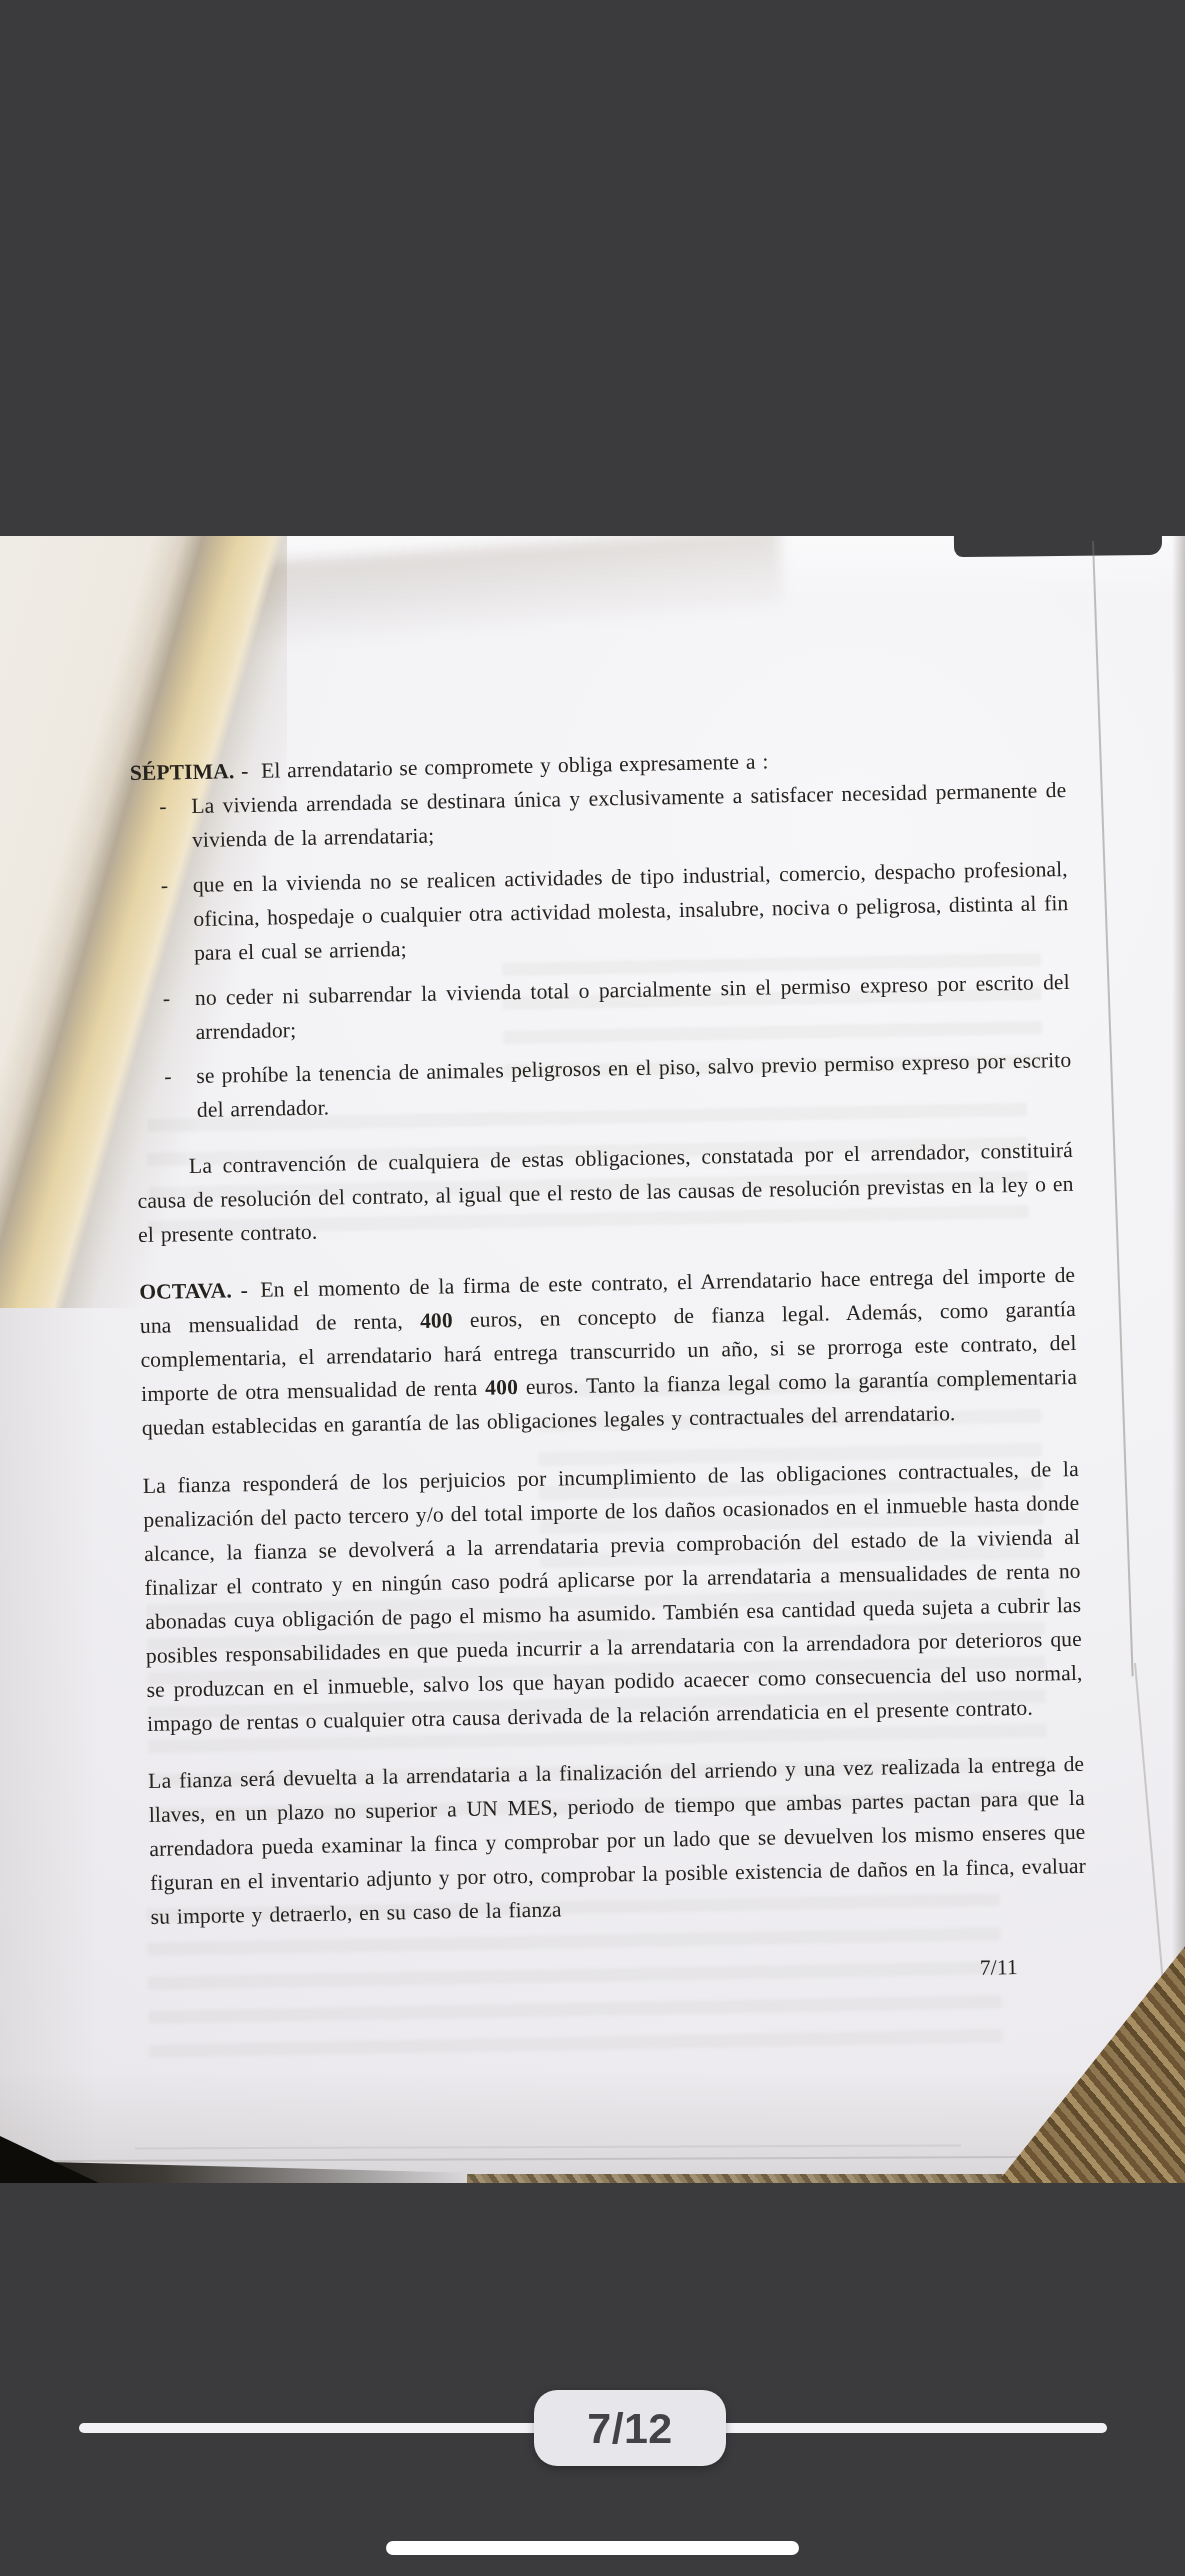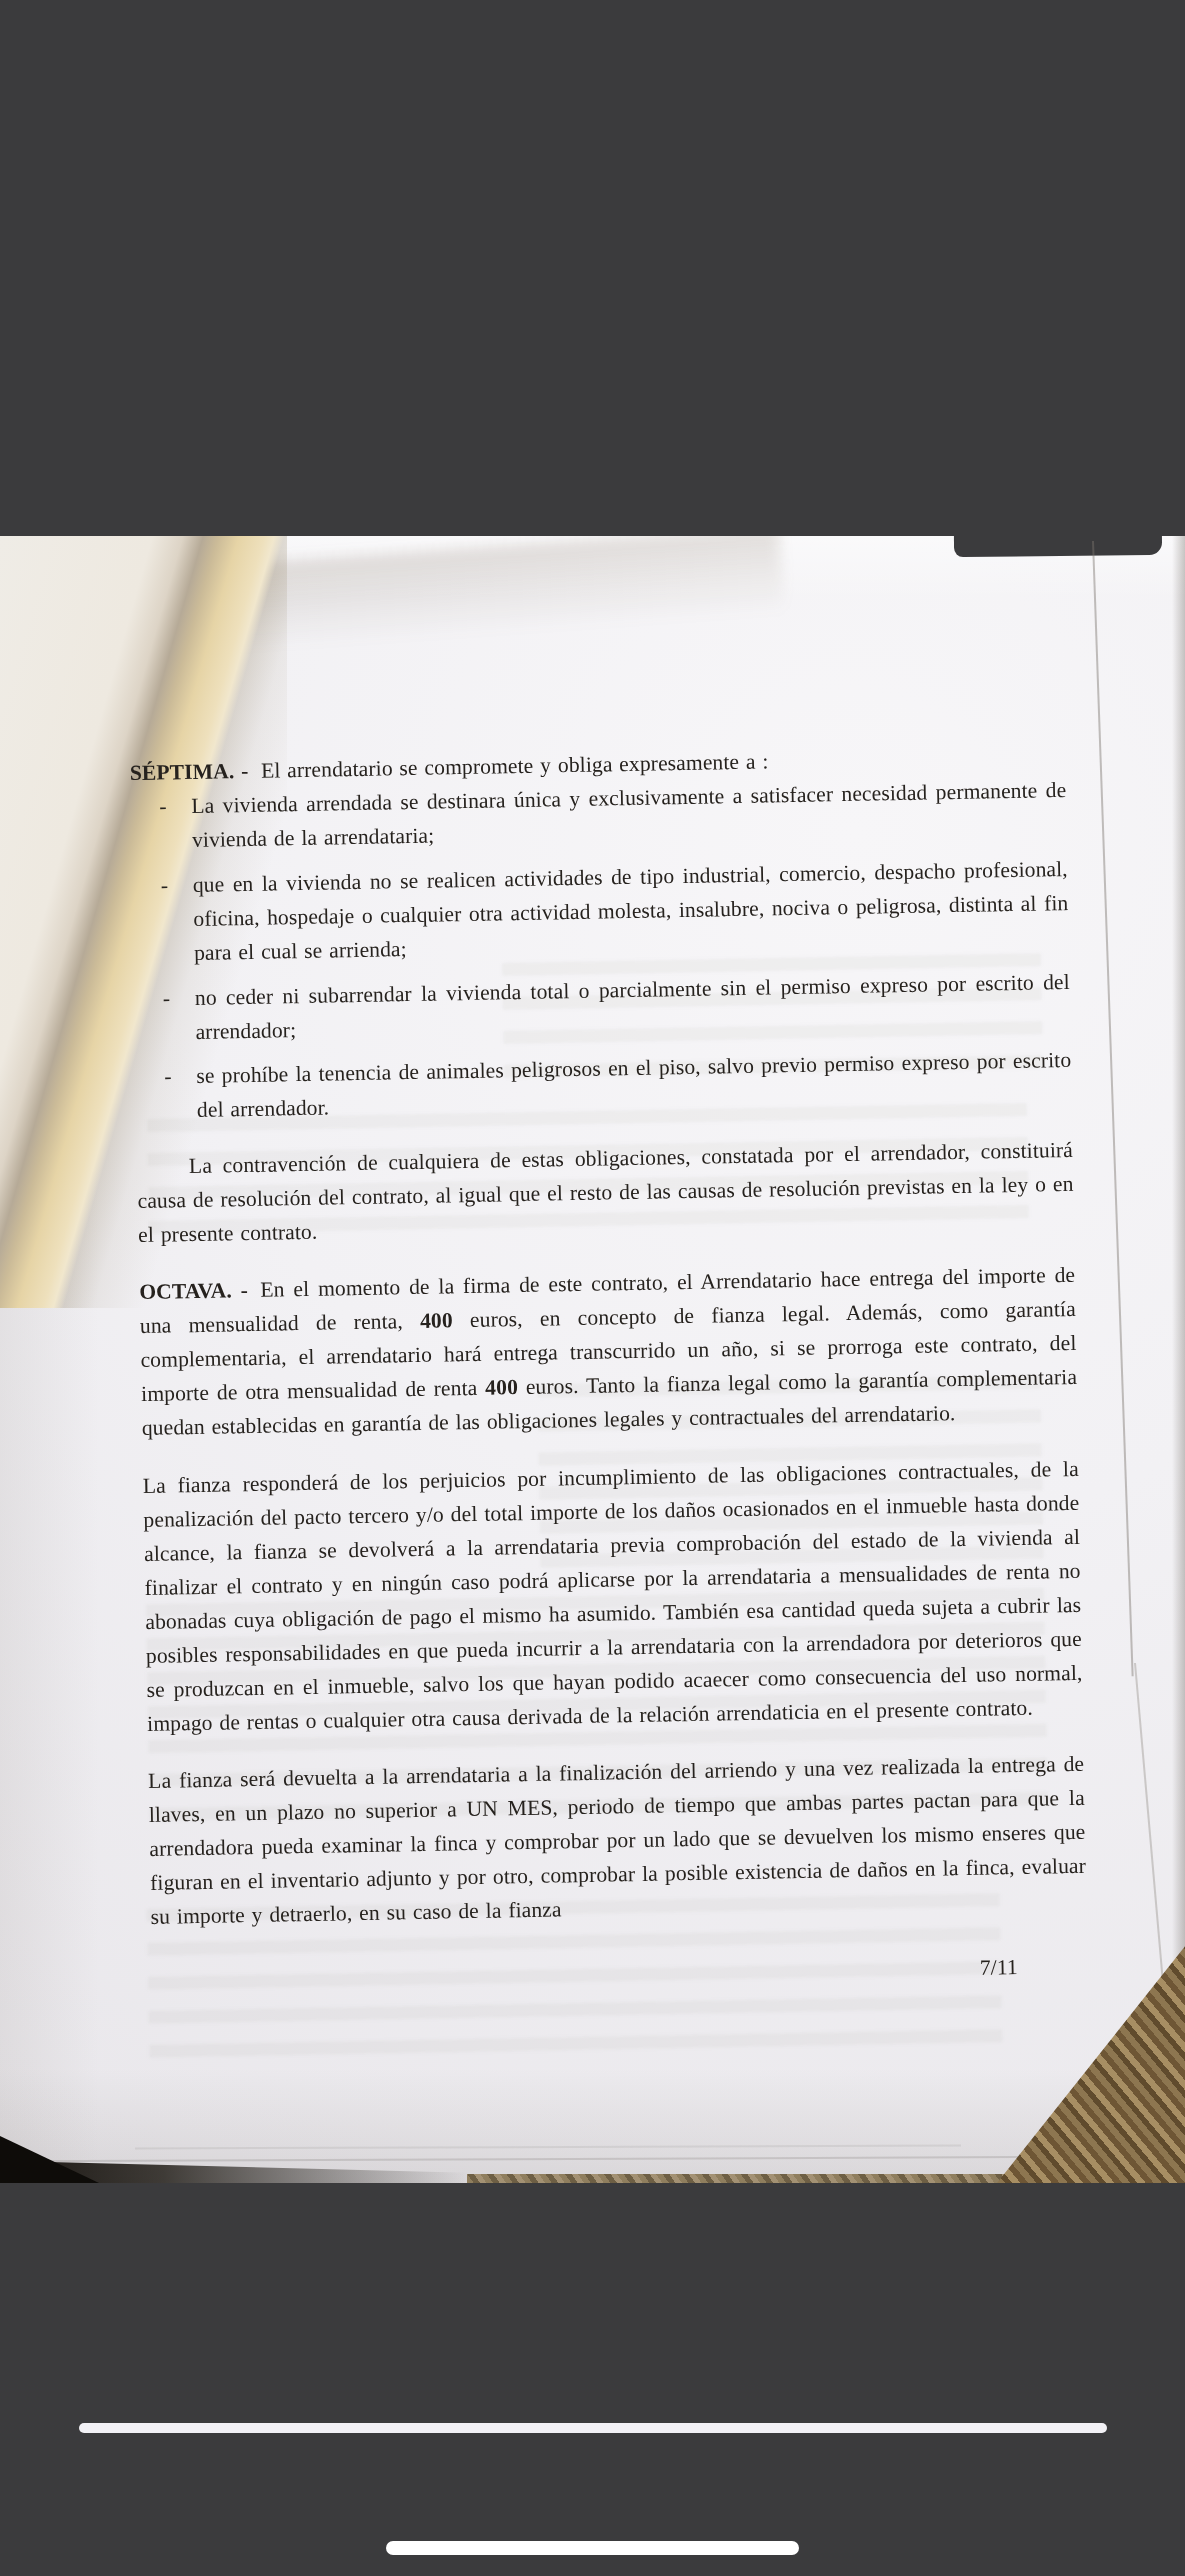--- a/index.html
+++ b/index.html
@@ -168,17 +168,20 @@
 
       <p class="para">La fianza responderá de los perjuicios por incumplimiento de las obligaciones contractuales, de la penalización del pacto tercero y/o del total importe de los daños ocasionados en el inmueble hasta donde alcance, la fianza se devolverá a la arrendataria previa comprobación del estado de la vivienda al finalizar el contrato y en ningún caso podrá aplicarse por la arrendataria a mensualidades de renta no abonadas cuya obligación de pago el mismo ha asumido. También esa cantidad queda sujeta a cubrir las posibles responsabilidades en que pueda incurrir a la arrendataria con la arrendadora por deterioros que se produzcan en el inmueble, salvo los que hayan podido acaecer como consecuencia del uso normal, impago de rentas o cualquier otra causa derivada de la relación arrendaticia en el presente contrato.</p>
 
       <p class="para">La fianza será devuelta a la arrendataria a la finalización del arriendo y una vez realizada la entrega de llaves, en un plazo no superior a UN MES, periodo de tiempo que ambas partes pactan para que la arrendadora pueda examinar la finca y comprobar por un lado que se devuelven los mismo enseres que figuran en el inventario adjunto y por otro, comprobar la posible existencia de daños en la finca, evaluar su importe y detraerlo, en su caso de la fianza</p>
 
       <p class="pageno">7/11</p>
     </div>
   </div>
 
   <div class="scrubber-track"></div>
+  <div class="scrubber-handle">
+    <span>7/12</span>
+  </div>
 
   <div class="home-indicator"></div>
 
 </div>
 
 
 </body></html>

